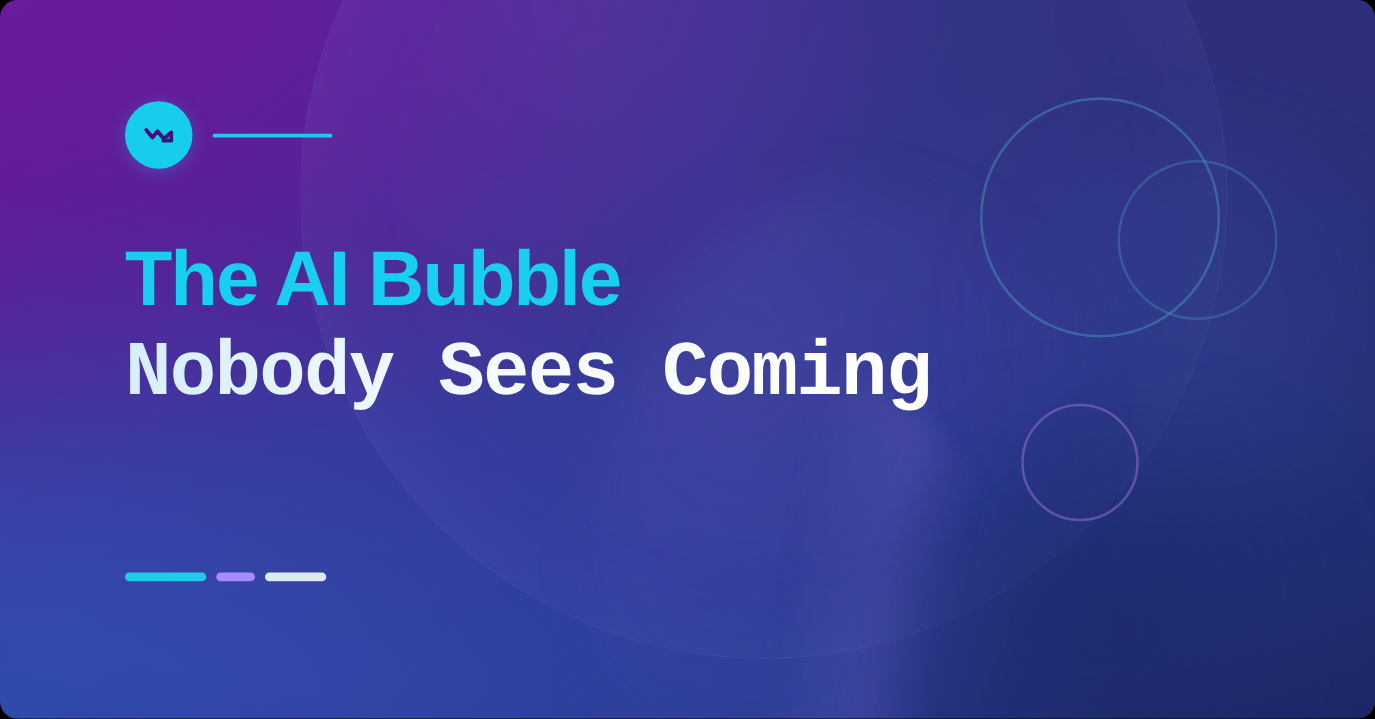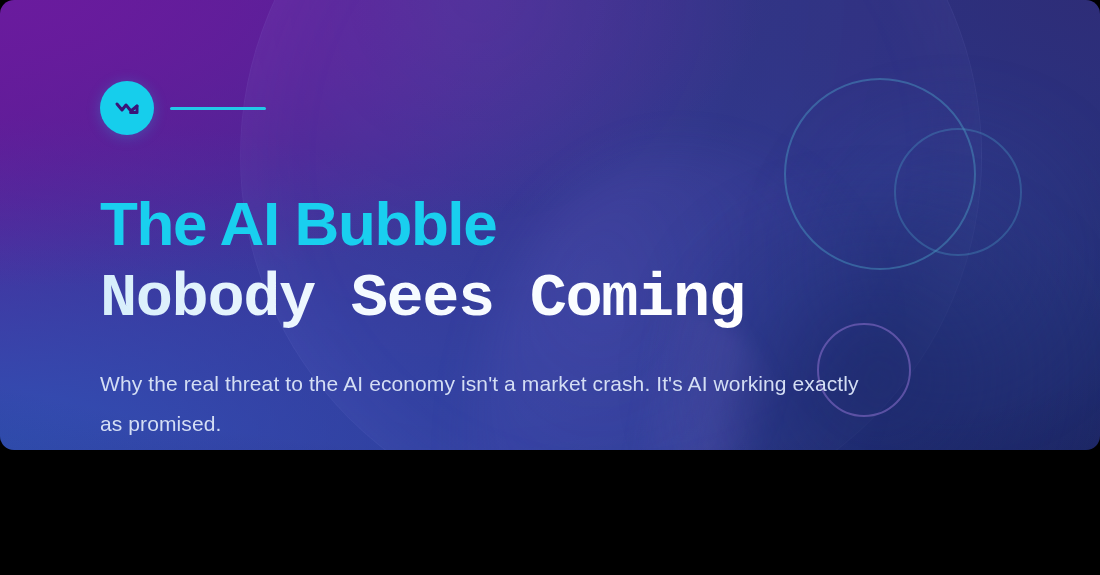--- a/index.html
+++ b/index.html
@@ -10,21 +10,21 @@
   body {
     width: 1100px;
     height: 575px;
     overflow: hidden;
     font-family: "Liberation Sans", sans-serif;
   }
 
   #hero-card {
     position: relative;
     width: 1100px;
-    height: 450px;
+    height: 575px;
     border-radius: 14px;
     overflow: hidden;
     background:
       radial-gradient(120% 110% at 0% 0%,   #6A1B9E 0%,  rgba(106,27,158,0) 58%),
       radial-gradient(110% 120% at 0% 100%, #3150B4 0%,  rgba(49,80,180,0) 62%),
       radial-gradient(120% 120% at 100% 0%, #2E2D78 0%,  rgba(46,45,120,0) 60%),
       linear-gradient(128deg, #5D1B93 0%, #3E2C92 30%, #2F3591 52%, #283A8F 70%, #1F2A6B 100%);
   }
 
   
@@ -172,21 +172,20 @@
       </svg>
     </div>
     <div id="badge-rule"></div>
   </div>
 
   <h1 id="headline">
     <span id="headline-line-1">The AI Bubble</span>
     <span id="headline-line-2">Nobody Sees Coming</span>
   </h1>
 
-  <p id="subtitle">Why the real threat to the AI economy isn't a market crash. It's AI working exactly as promised.</p>
 
   <div id="accent-bars">
     <span class="accent-bar" style="width: 65px; background: rgb(34, 201, 232);"></span>
     <span class="accent-bar" style="width: 31px; background: rgb(167, 139, 250);"></span>
     <span class="accent-bar" style="width: 49px; background: rgb(220, 234, 245);"></span>
   </div>
 
 </div>
 
 </body></html>

